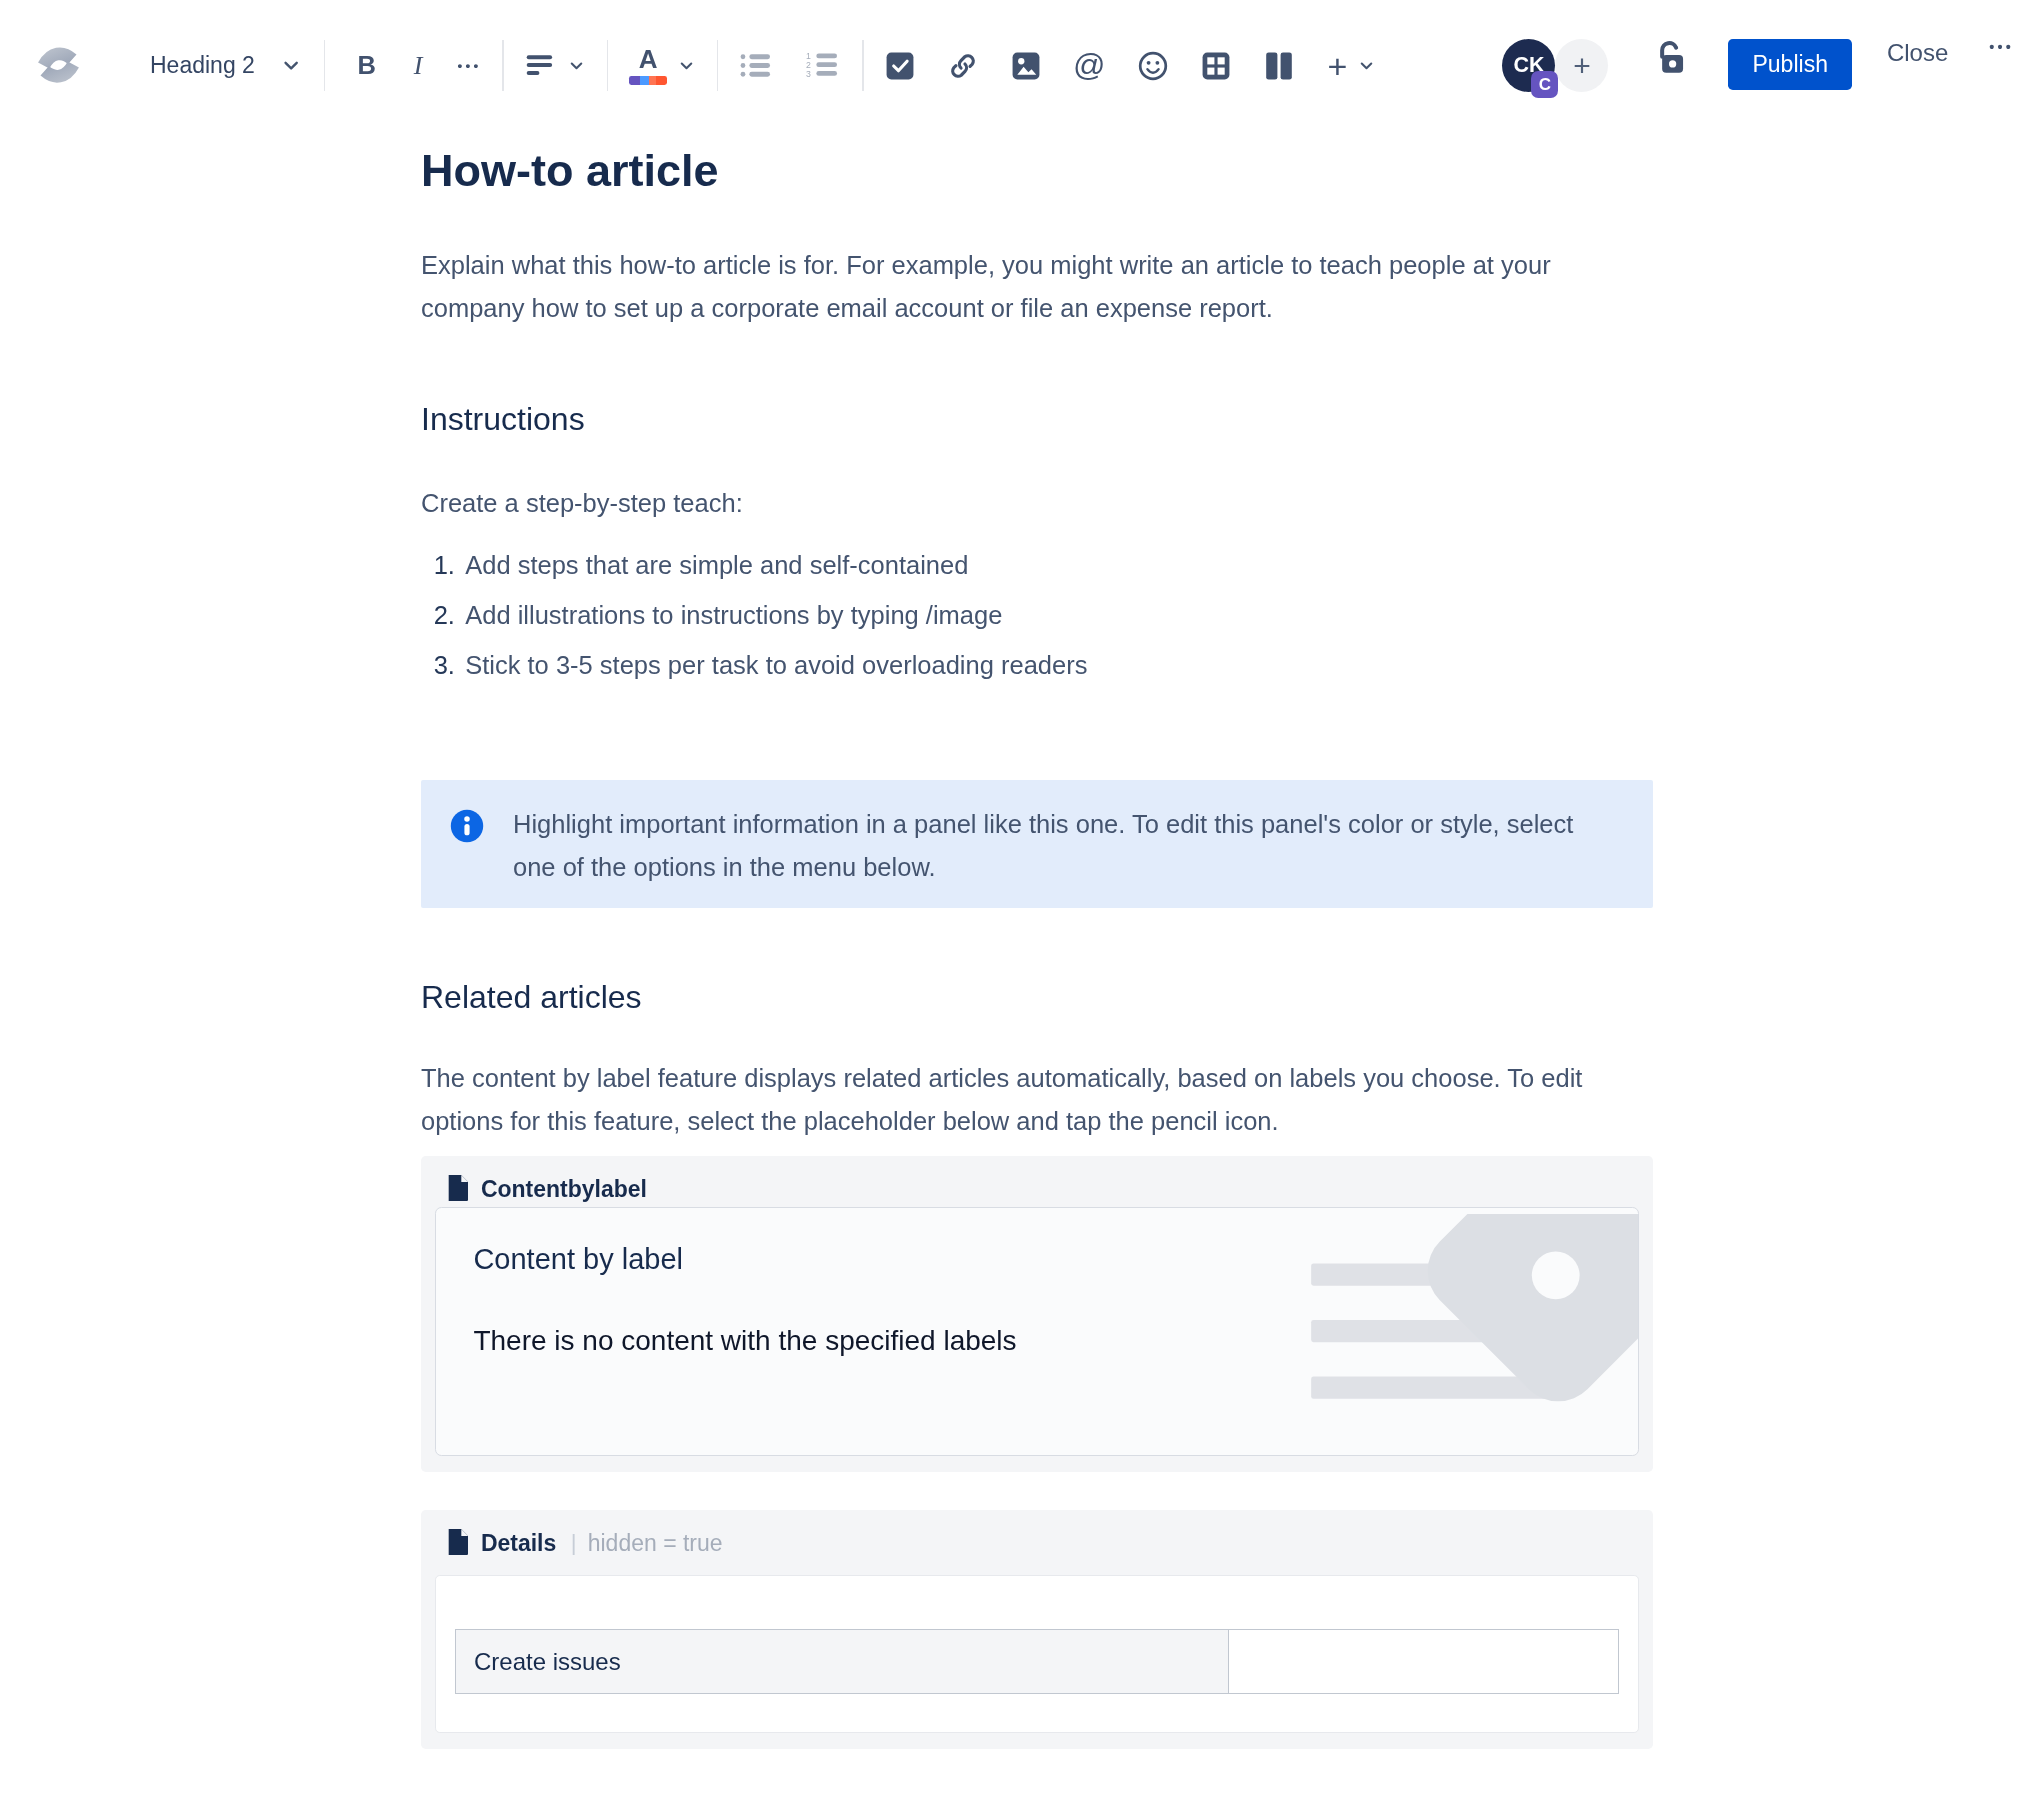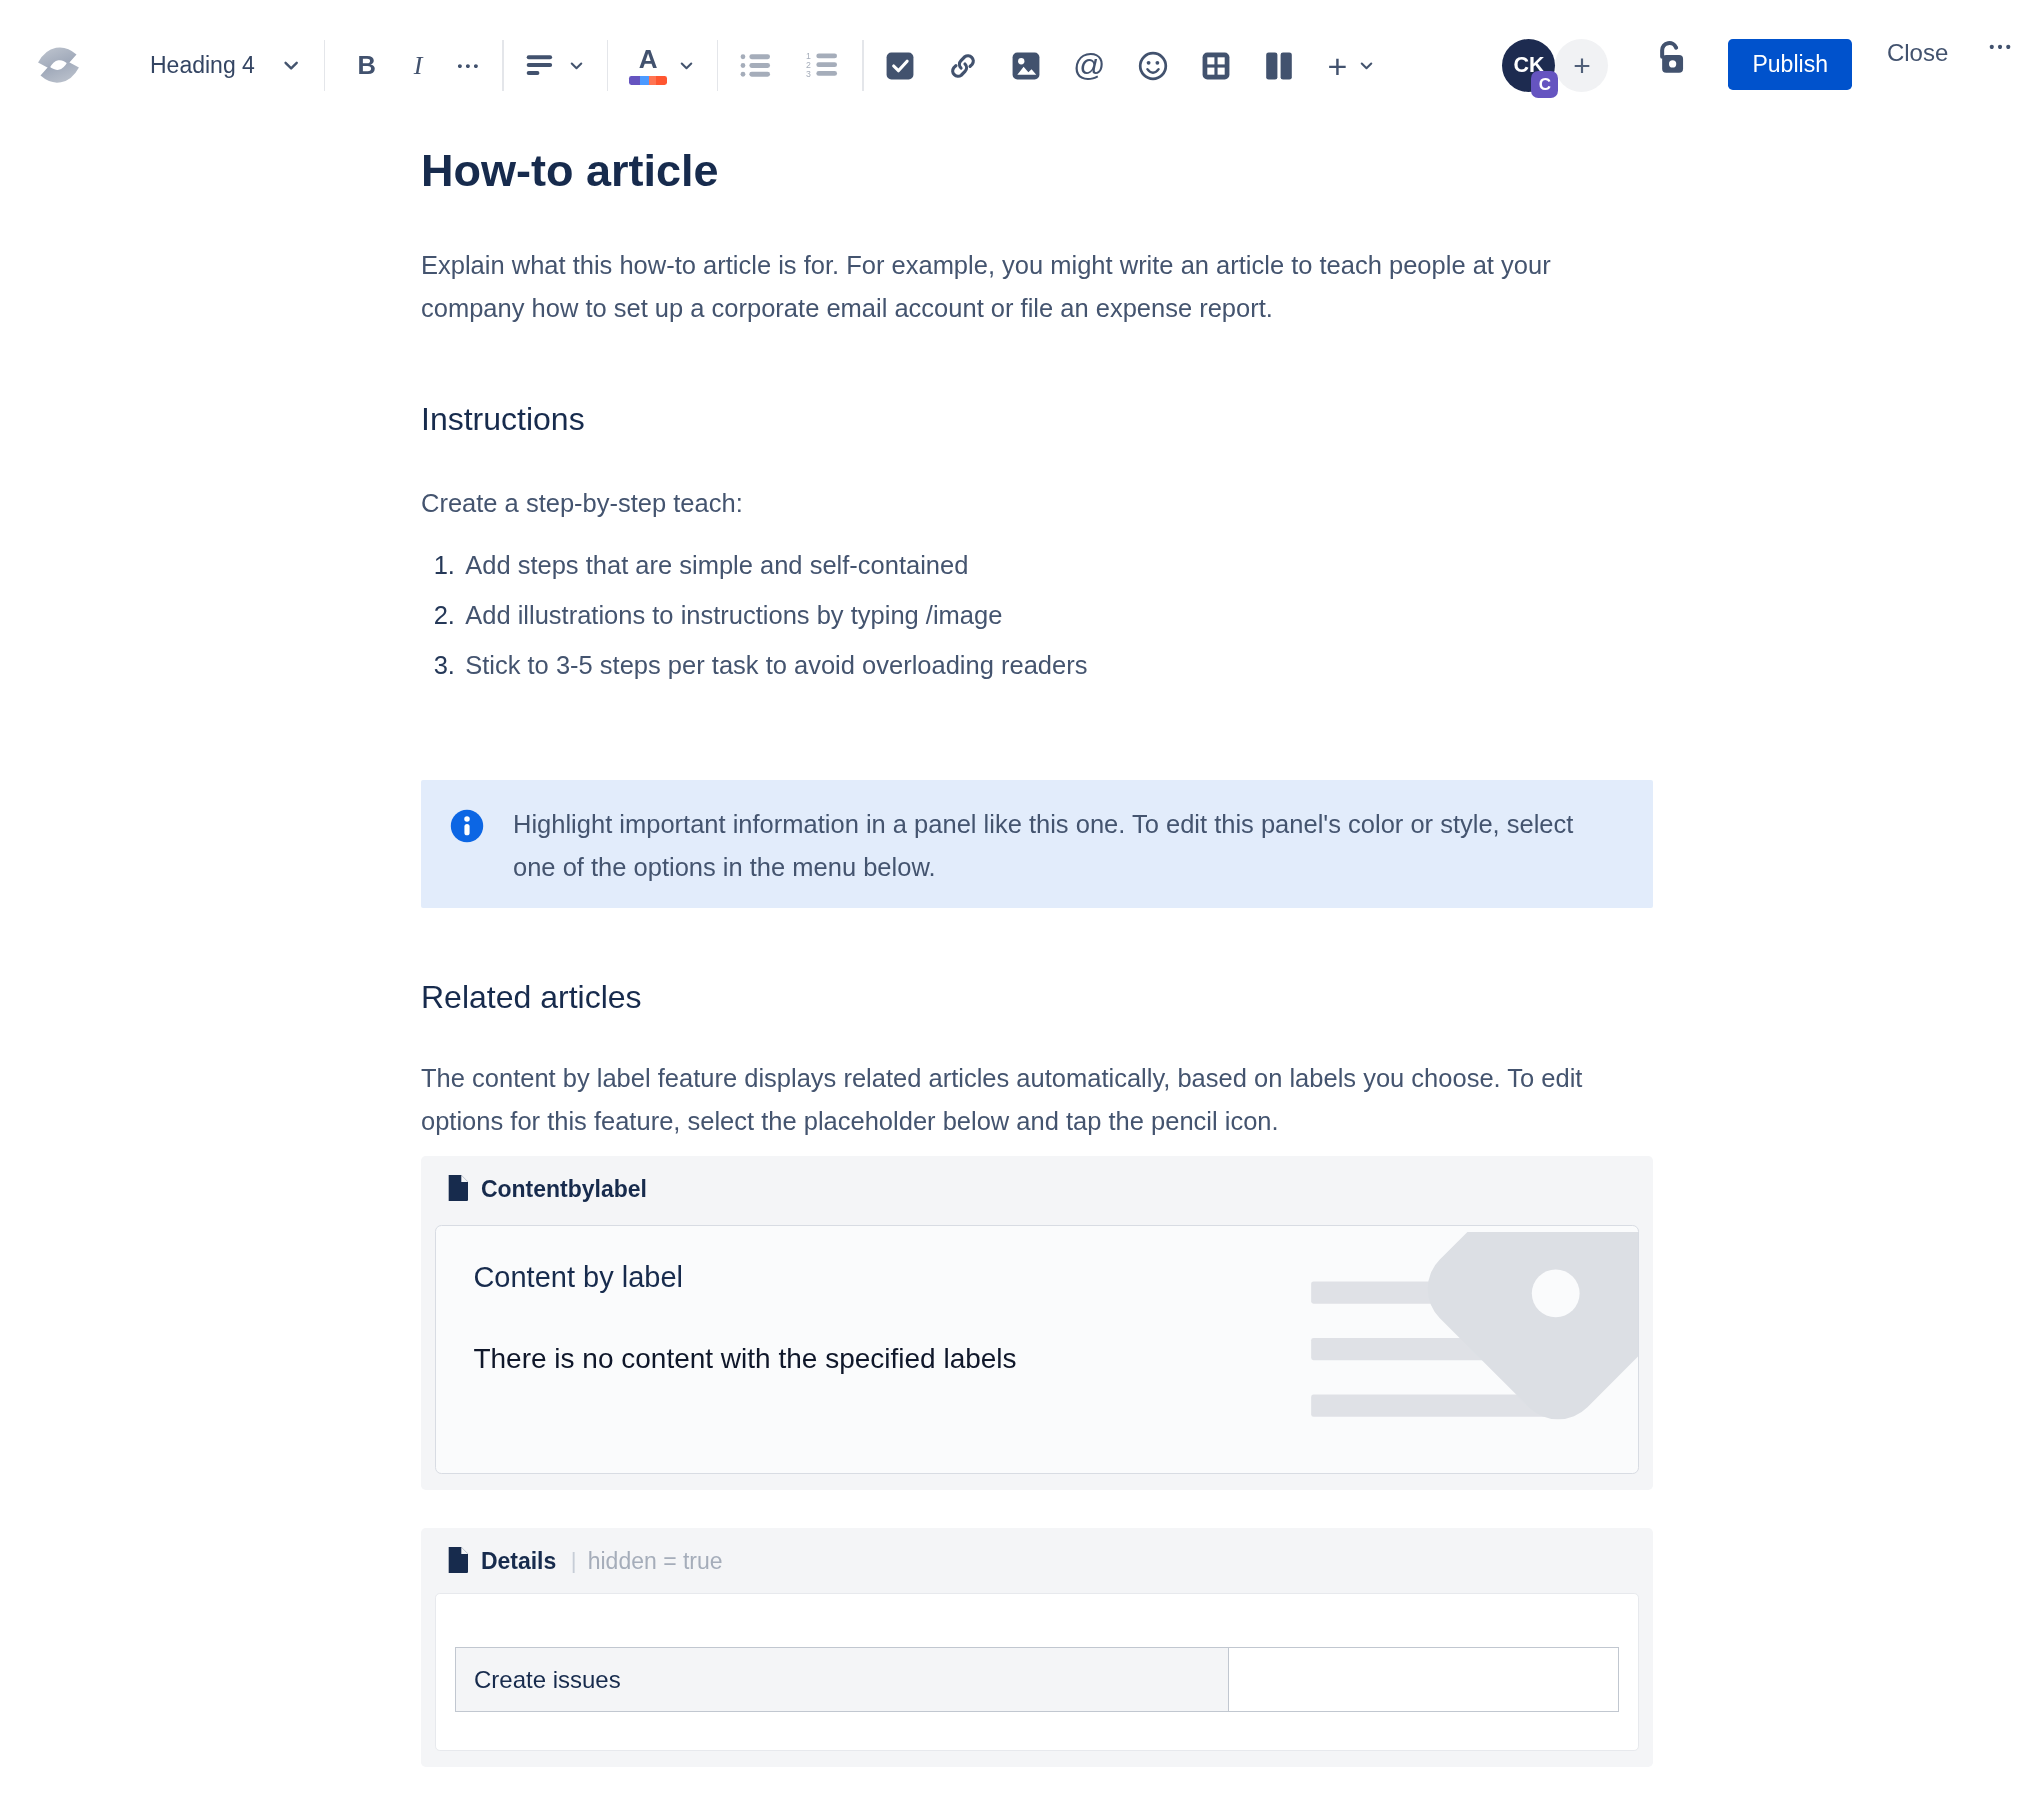--- a/index.html
+++ b/index.html
@@ -70,21 +70,21 @@
 
   
   .macro { background:#F4F5F7; border-radius:4.8px; padding:16px 14.4px; }
   .macro.cbl { margin-top:12.8px; }
   .macro.details { margin-top:38px; }
   .macro-head { display:flex; align-items:center; height:35px; padding-left:11.2px; }
   .macro-title { font-size:23px; font-weight:700; color:#172B4D; margin-left:12.8px; }
   .macro-sep { font-size:22.3px; color:#C7CDD7; margin-left:14.4px; font-weight:400; }
   .macro-param { font-size:23px; color:#A5ADBA; margin-left:11.2px; }
 
-  .cbl-card { margin-top:18px; background:#FAFBFC; border:1.6px solid #D8DCE3;
+  .cbl-card { margin-top:0; background:#FAFBFC; border:1.6px solid #D8DCE3;
     border-radius:6.4px; height:249px; padding:35px 37px; position:relative; overflow:hidden; }
   .cbl-card h3 { font-size:29px; font-weight:500; color:#172B4D; }
   .cbl-empty { font-size:28px; color:#0f172a; margin-top:49px; }
   .cbl-illus { position:absolute; top:6.4px; right:0; pointer-events:none; }
 
   .details-card { margin-top:14.4px; background:#fff; border:0.8px solid #E7E9ED;
     border-radius:4.8px; padding:53px 19px 38px 19px; }
   table.details-tbl { width:100%; border-collapse:collapse; }
   table.details-tbl td { border:1.6px solid #C1C7D0; height:64px; font-size:24px; }
   td.dt-key { width:66.5%; background:#F4F5F7; color:#172B4D; padding-left:17.6px; }
@@ -106,21 +106,21 @@
             <stop offset="0" stop-color="#B6BDC9"></stop>
               <stop offset="1" stop-color="#99A3B5"></stop>
           </linearGradient>
         </defs>
         <path d="M22 52 C36 26 58 24 76 40" fill="none" stroke="url(#lg1)" stroke-width="24"></path>
         <path d="M78 50 C64 76 42 78 24 62" fill="none" stroke="url(#lg2)" stroke-width="24"></path>
       </svg>
     </span>
 
     <div class="style-dd">
-      <span class="lbl">Heading 4</span>
+      <span class="lbl">Heading 2</span>
       <span class="chev">
         <svg width="22.3" height="22.3" viewBox="0 0 24 24">
             <path d="M6 9.5l6 6 6-6" fill="none" stroke="currentColor" stroke-width="2.6" stroke-linecap="round" stroke-linejoin="round"></path>
           </svg>
       </span>
     </div>
 
     <span class="tb-divider"></span>
 
     <span class="tb-btn bold-b">B</span>

